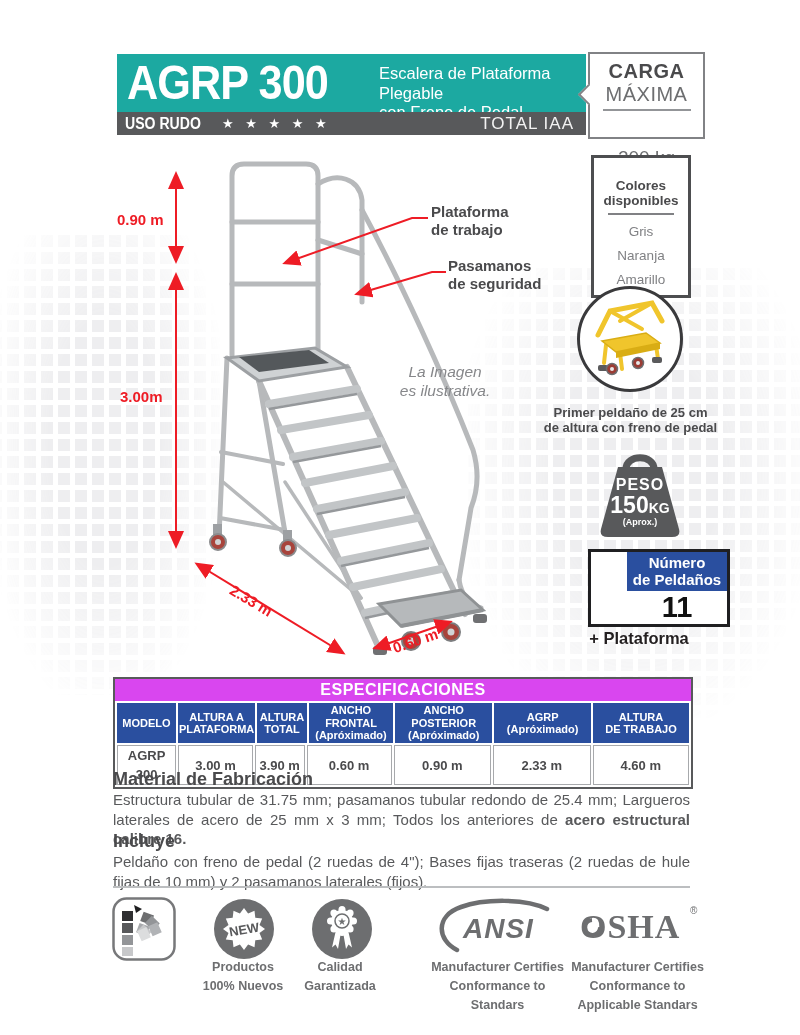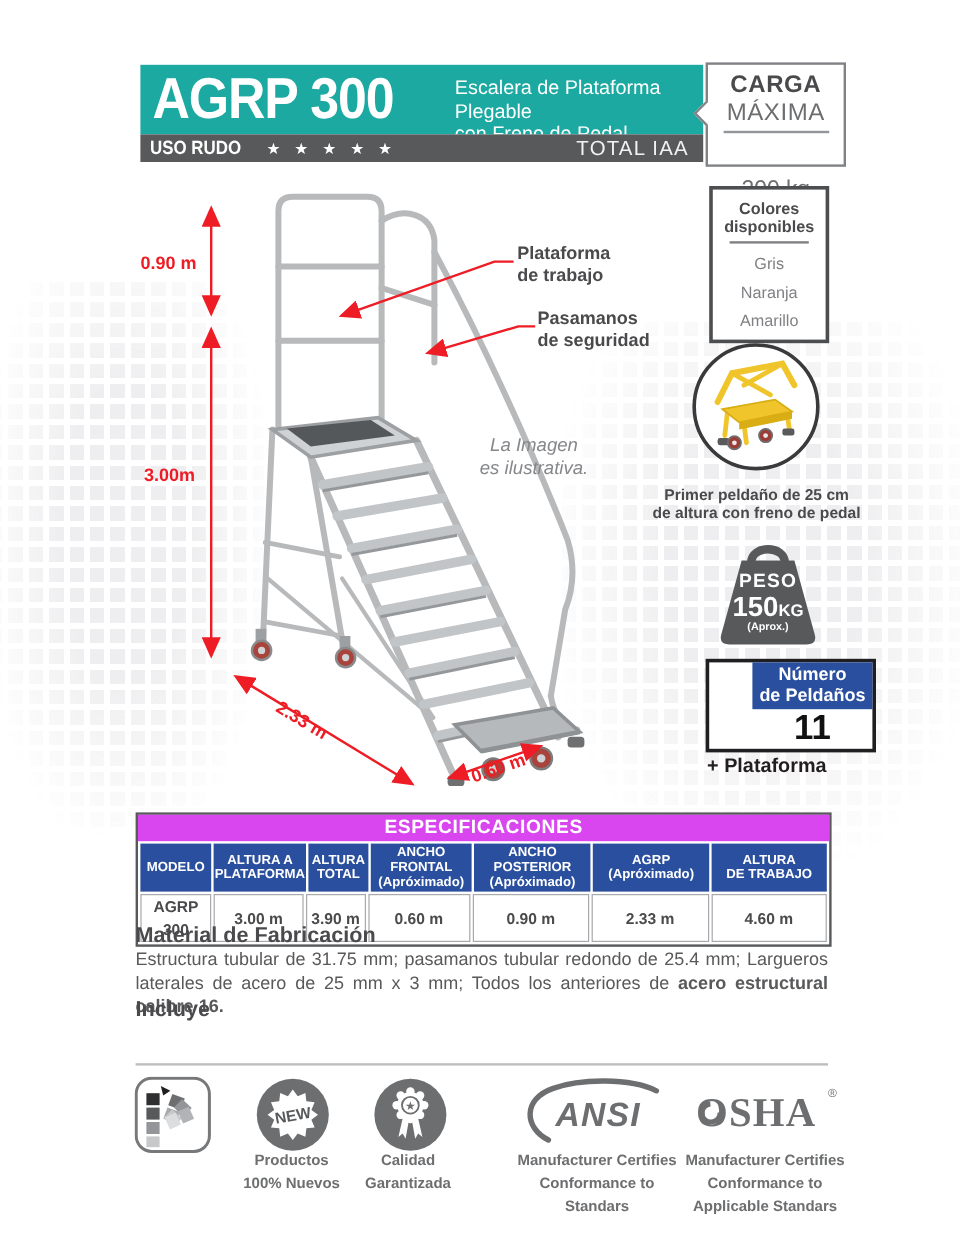--- a/index.html
+++ b/index.html
@@ -31,21 +31,21 @@
       border:2px solid #818285;text-align:center;}
   .carga-notch{left:-9px;top:33px;width:13px;height:13px;background:#fff;
       border-left:2px solid #818285;border-bottom:2px solid #818285;transform:rotate(45deg);}
   .carga-t1{margin-top:6px;font-size:20px;font-weight:bold;color:#4a4a4c;letter-spacing:.5px;}
   .carga-t2{font-size:20px;color:#6d6e70;letter-spacing:.5px;}
   .carga-hr{width:88px;margin:3px auto 2px;border-top:2px solid #939598;}
   .carga-v{font-size:19px;color:#6d6e70;margin-top:36px;}
 
   
   .colores-box{left:591px;top:155px;width:94px;height:117px;border:3px solid #4d4e50;
-      background:#fff;text-align:center;padding-top:8px;box-sizing:content-box;}
+      background:#fff;text-align:center;padding-top:20px;box-sizing:content-box;}
   .colores-title{font-size:13.5px;font-weight:bold;color:#4a4a4c;line-height:15px;}
   .colores-hr{width:66px;margin:5px auto 0;border-top:2px solid #808184;}
   .color-opt{font-size:13.5px;color:#808184;margin-top:9px;}
 
   .circle-badge{left:577px;top:286px;width:100px;height:100px;border-radius:50%;
       border:3px solid #3a3a3c;background:#fff;overflow:hidden;}
   .pedal-note{left:533px;top:406px;width:195px;text-align:center;font-size:13px;
       font-weight:bold;color:#4a4a4c;line-height:14.5px;}
 
   .weight-badge{left:590px;top:447px;width:100px;height:95px;}
@@ -284,20 +284,21 @@
       <div class="td" style="flex:87 0 0">0.60 m</div>
       <div class="td" style="flex:100 0 0">0.90 m</div>
       <div class="td" style="flex:100 0 0">2.33 m</div>
       <div class="td" style="flex:99 0 0">4.60 m</div>
     </div>
   </div>
 
   <div class="sec-h" style="top:769px;">Material de Fabricación</div>
   <div class="sec-p" style="top:790px;"><span>Estructura tubular de 31.75 mm; pasamanos tubular redondo de 25.4 mm; Largueros laterales de acero de 25 mm x 3 mm; Todos los anteriores de </span><b>acero estructural calibre 16.</b></div>
   <div class="sec-h" style="top:831px;">Incluye</div>
+  <div class="sec-p" style="top:852px;">Peldaño con freno de pedal (2 ruedas de 4"); Bases fijas traseras (2 ruedas de hule fijas de 10 mm) y 2 pasamanos laterales (fijos).</div>
   <div class="abs footer-hr"></div>
 
   <svg class="abs" style="left:112px;top:897px;" width="64" height="64" viewBox="0 0 64 64">
     <rect x="1.5" y="1.5" width="61" height="61" rx="13" fill="#fff" stroke="#77787a" stroke-width="2.5"></rect>
     <g>
       <rect x="10" y="14" width="11" height="10" fill="#2f2f31"></rect>
       <rect x="10" y="26" width="11" height="10" fill="#58595b"></rect>
       <rect x="10" y="38" width="11" height="10" fill="#939598"></rect>
       <rect x="10" y="50" width="11" height="9" fill="#c7c8ca"></rect>
       <g transform="rotate(20 26 36)">

